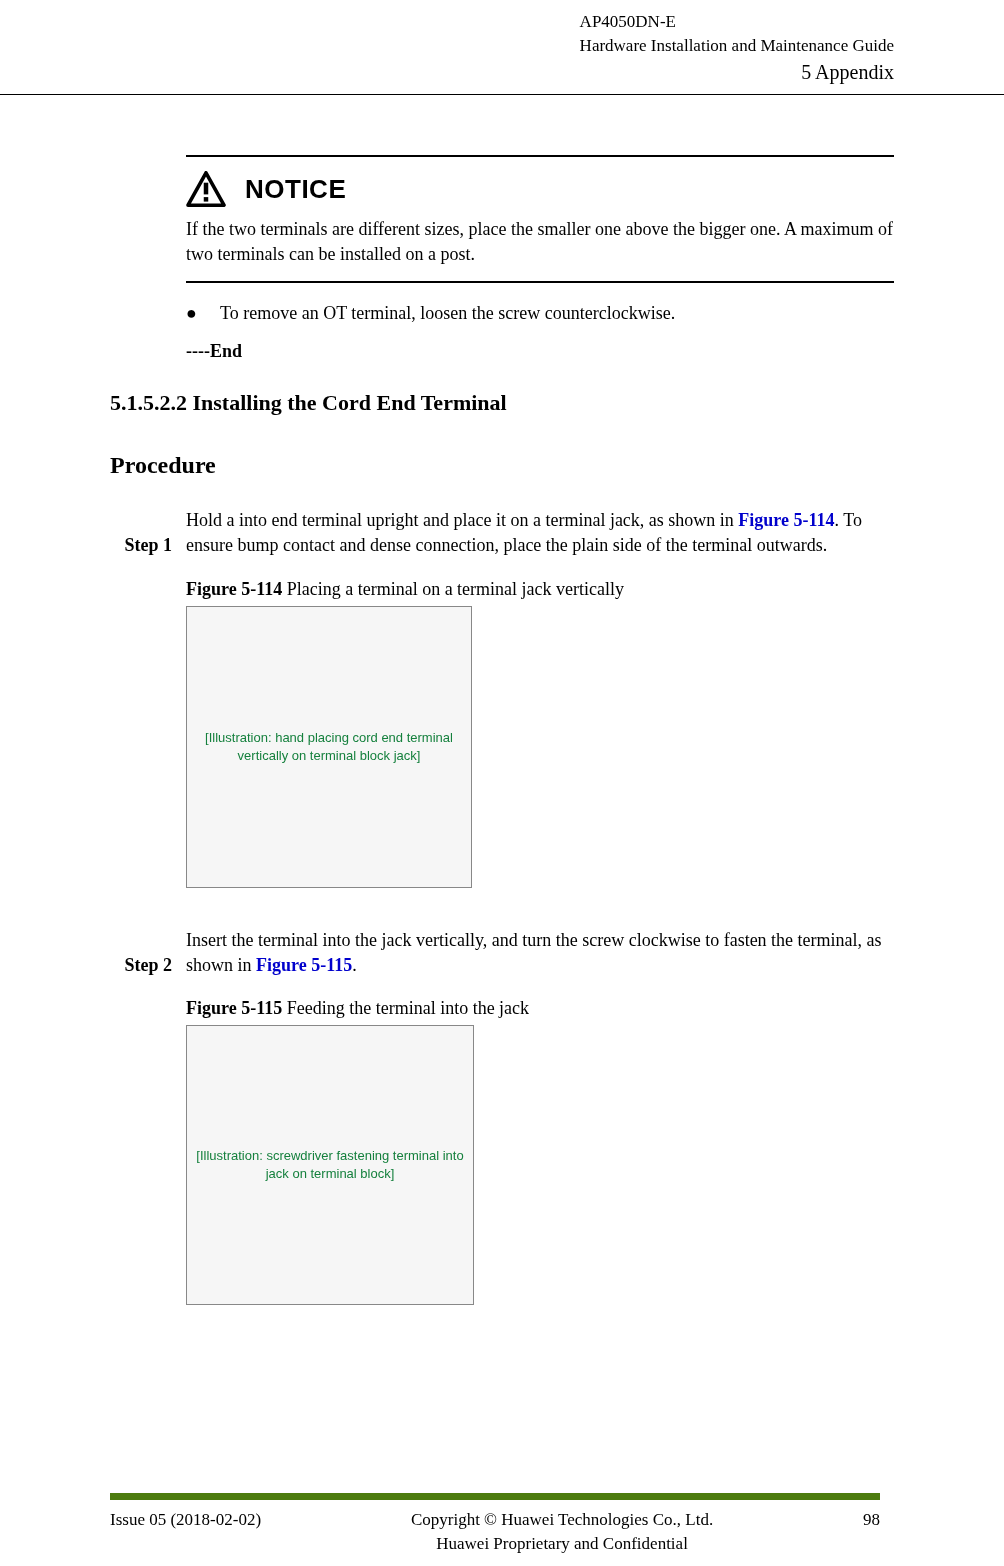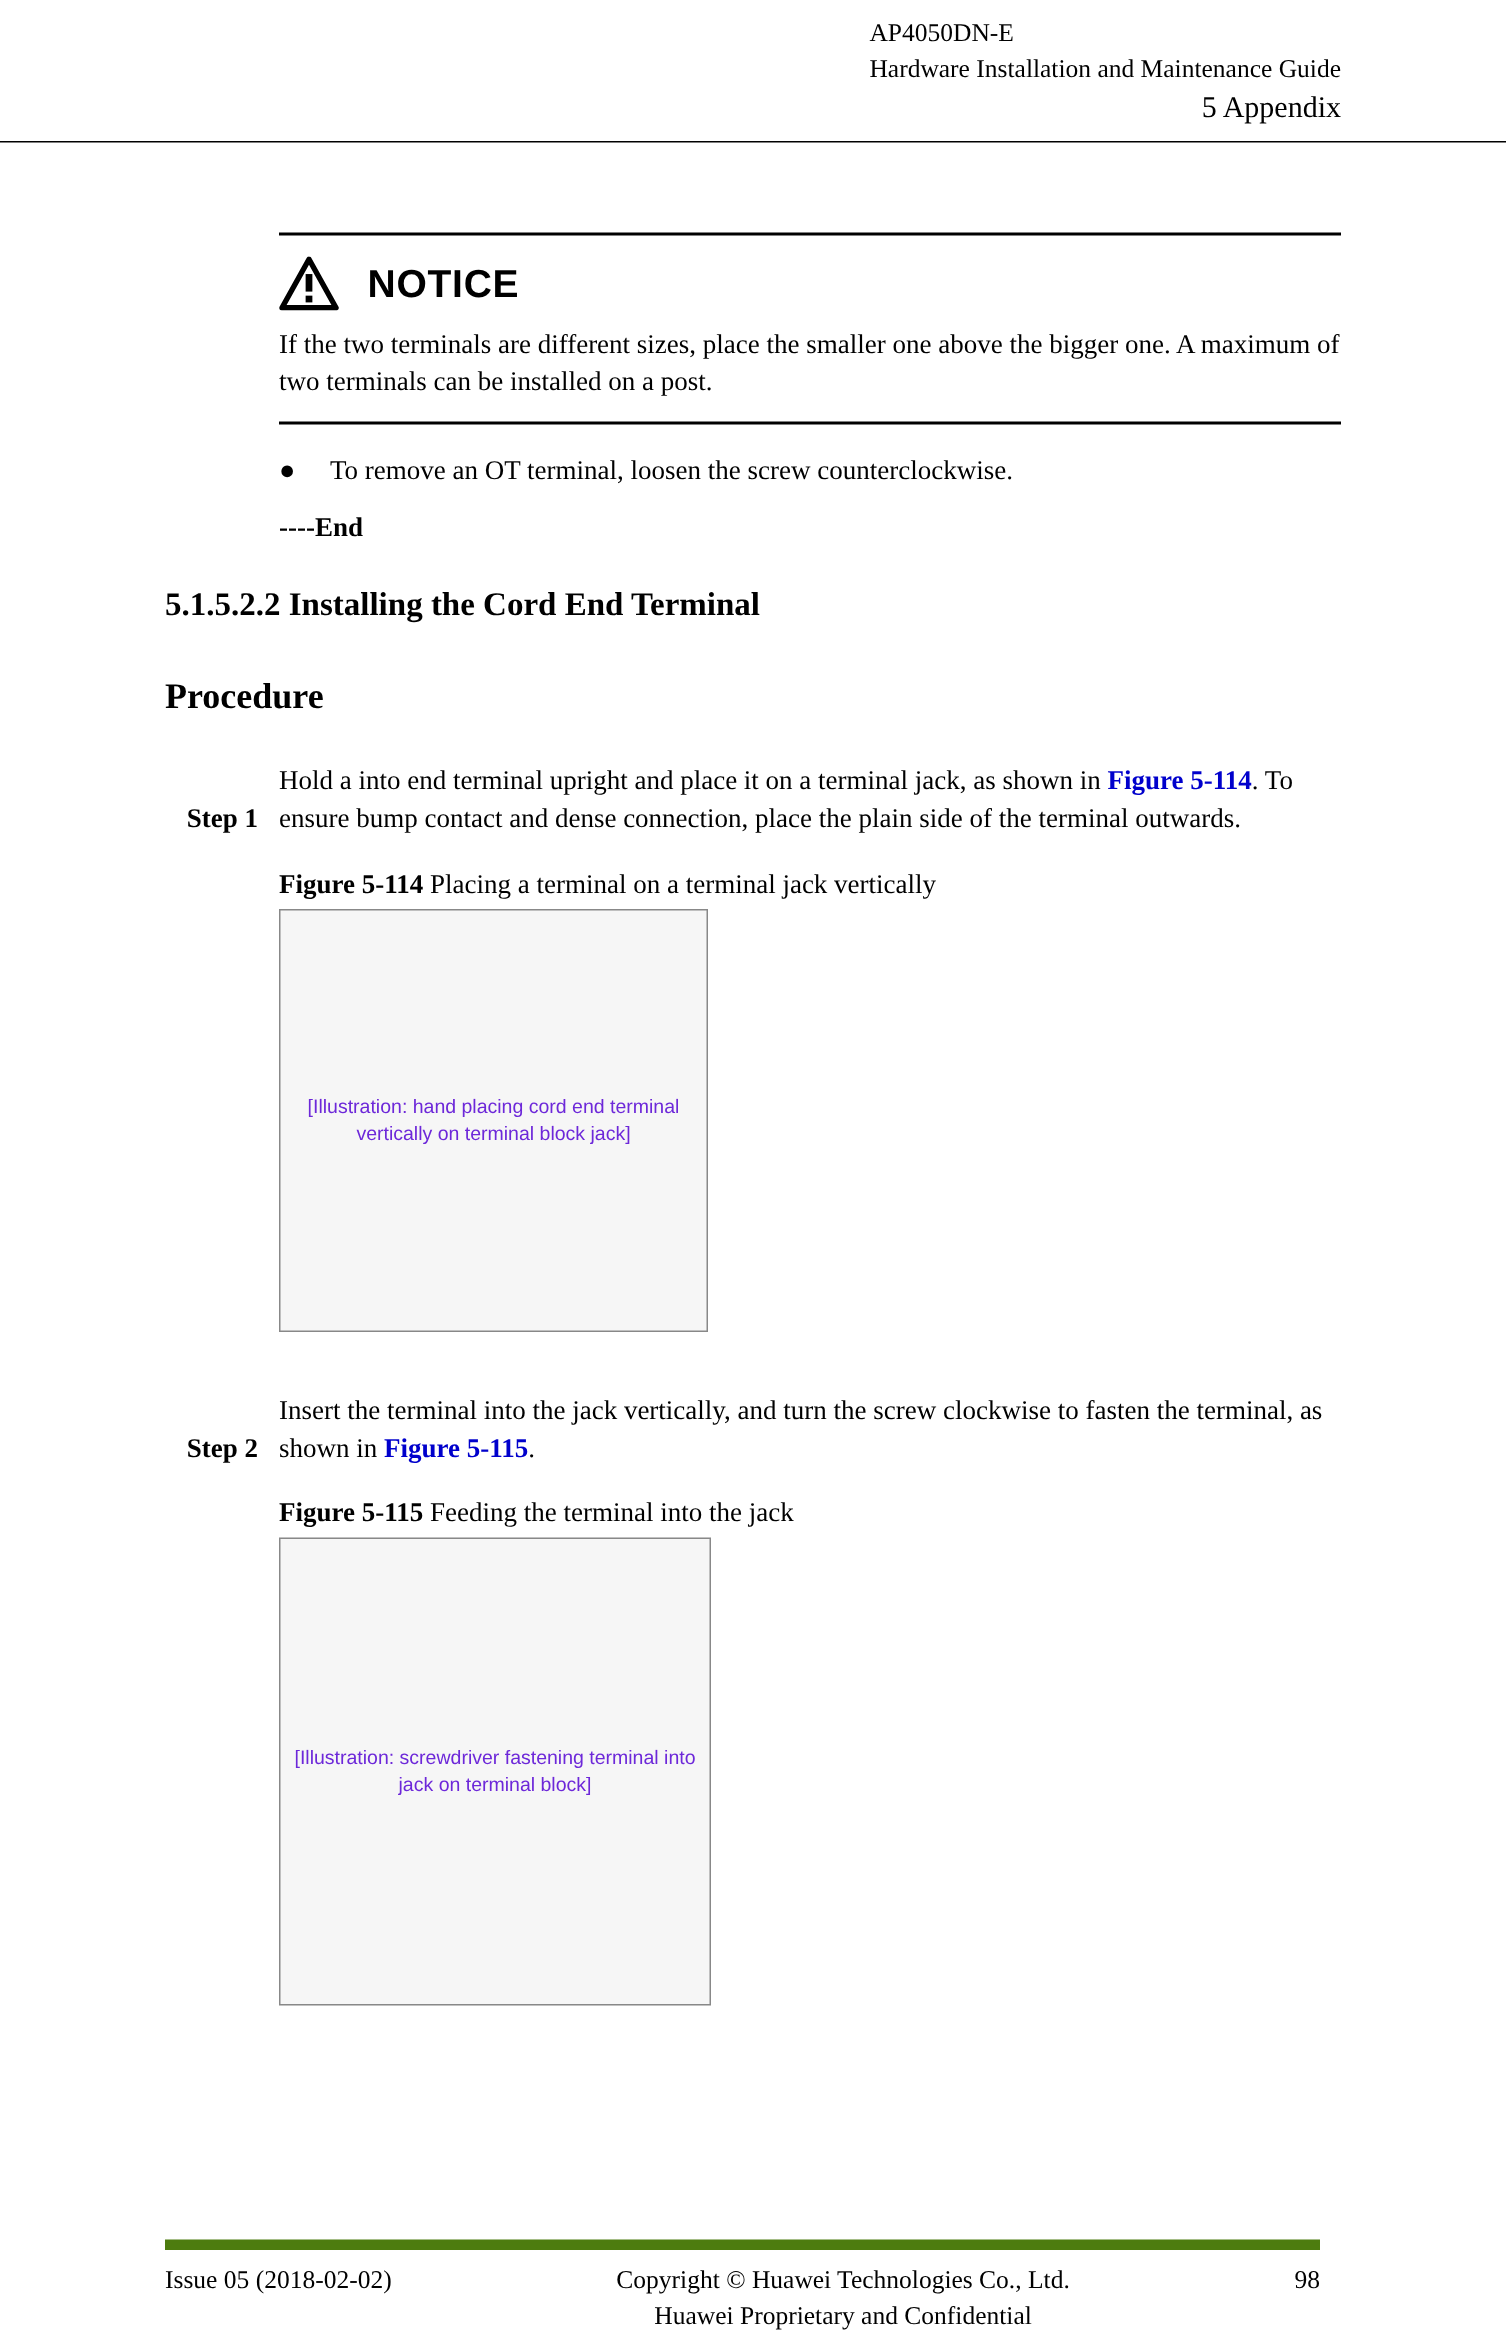--- a/index.html
+++ b/index.html
@@ -115,23 +115,23 @@
     .figure-img {
       margin-left: 76px;
       margin-bottom: 40px;
       border: 1px solid #888;
       background: #f6f6f6;
       display: flex;
       align-items: center;
       justify-content: center;
     }
     .fig1 { width: 286px; height: 282px; }
-    .fig2 { width: 288px; height: 312px; }
+    .fig2 { width: 288px; height: 280px; }
     .img-placeholder {
-      color: #6d28d9;
+      color: #15803d;
       font-size: 13px;
       font-family: Arial, sans-serif;
       text-align: center;
       padding: 8px;
     }
     .footer {
       position: absolute;
       bottom: 10px;
       left: 110px;
       right: 124px;

